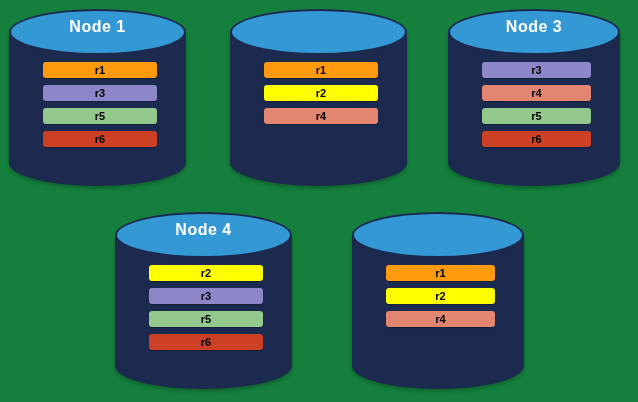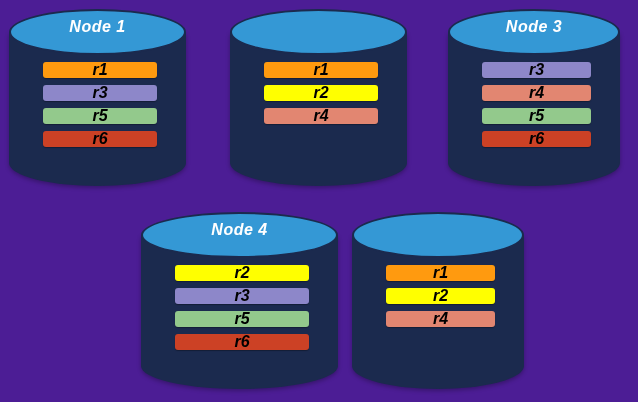--- a/index.html
+++ b/index.html
@@ -76,33 +76,33 @@
     left: 34px;
     right: 29px;
     top: 53px;
     z-index: 3;
   }
   .replica {
     height: 16px;
     border-radius: 3px;
     margin-bottom: 7px;
     text-align: center;
-    font-size: 16px;
+    font-size: 11px;
     font-weight: bold;
     color: #000000;
     line-height: 16px;
     font-family: "Liberation Sans", sans-serif;
     box-shadow: 0 1px 1px rgba(0,0,0,0.30);
   }
   .replica:last-child { margin-bottom: 0; }
 </style>
 </head>
 <body>
 
-<div id="diagram" style="background: #4c1d95; font-style: italic;">
+<div id="diagram" style="background: #15803d;">
     <div class="node" style="left: 9px; top: 9px; width: 177px; height: 177px;">
       <div class="cyl">
         <div class="cyl-body" style="background: rgb(27, 42, 78);"></div>
         <div class="cyl-top" style="background: rgb(52, 152, 213); border-color: rgb(27, 42, 78);"></div>
       </div>
       <div class="node-label" style="color: rgb(255, 255, 255);">Node  1</div>
       <div class="replicas">
         <div class="replica" style="background: rgb(255, 154, 15); color: rgb(0, 0, 0);">r1</div>
         <div class="replica" style="background: rgb(141, 135, 201); color: rgb(0, 0, 0);">r3</div>
         <div class="replica" style="background: rgb(147, 201, 140); color: rgb(0, 0, 0);">r5</div>
@@ -126,21 +126,21 @@
         <div class="cyl-top" style="background: rgb(52, 152, 213); border-color: rgb(27, 42, 78);"></div>
       </div>
       <div class="node-label" style="color: rgb(255, 255, 255);">Node  3</div>
       <div class="replicas">
         <div class="replica" style="background: rgb(141, 135, 201); color: rgb(0, 0, 0);">r3</div>
         <div class="replica" style="background: rgb(226, 134, 113); color: rgb(0, 0, 0);">r4</div>
         <div class="replica" style="background: rgb(147, 201, 140); color: rgb(0, 0, 0);">r5</div>
         <div class="replica" style="background: rgb(204, 65, 37); color: rgb(0, 0, 0);">r6</div>
       </div>
     </div>
-    <div class="node" style="left: 141px; top: 212px; width: 197px; height: 177px;">
+    <div class="node" style="left: 115px; top: 212px; width: 177px; height: 177px;">
       <div class="cyl">
         <div class="cyl-body" style="background: rgb(27, 42, 78);"></div>
         <div class="cyl-top" style="background: rgb(52, 152, 213); border-color: rgb(27, 42, 78);"></div>
       </div>
       <div class="node-label" style="color: rgb(255, 255, 255);">Node  4</div>
       <div class="replicas">
         <div class="replica" style="background: rgb(255, 255, 0); color: rgb(0, 0, 0);">r2</div>
         <div class="replica" style="background: rgb(141, 135, 201); color: rgb(0, 0, 0);">r3</div>
         <div class="replica" style="background: rgb(147, 201, 140); color: rgb(0, 0, 0);">r5</div>
         <div class="replica" style="background: rgb(204, 65, 37); color: rgb(0, 0, 0);">r6</div>

